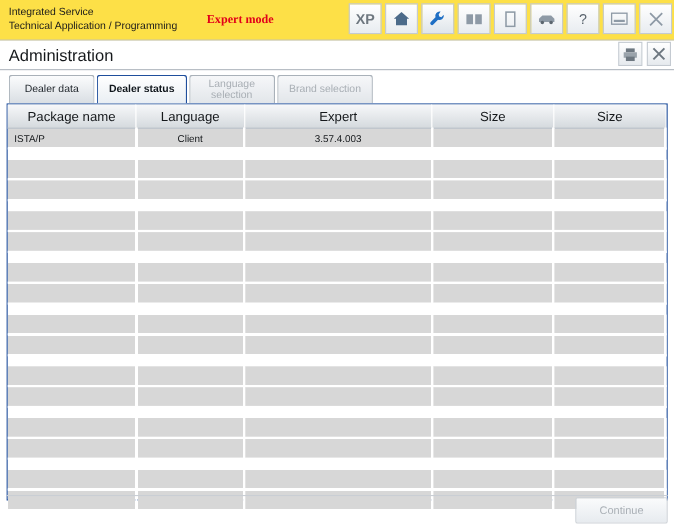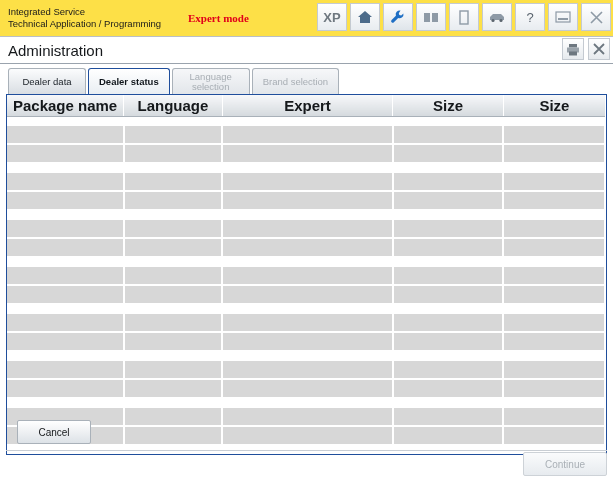--- a/index.html
+++ b/index.html
@@ -159,22 +159,22 @@
 
   table.grid {
     width: 100%;
     border-collapse: collapse;
     table-layout: fixed;
   }
   table.grid th {
     background: linear-gradient(#f7f8fa, #d5dade);
     border-right: 1px solid #ffffff;
     border-bottom: 1px solid #a9b1b9;
-    font-size: 15px;
-    font-weight: bold;
+    font-size: 12px;
+    font-weight: normal;
     color: #15181b;
     height: 19px;
     text-align: center;
   }
   table.grid th:last-child { border-right: none; text-align: center; }
 
   table.grid td {
     height: 17px;
     font-size: 9px;
     color: #15181b;
@@ -347,20 +347,27 @@
       <thead>
         <tr>
           <th>Package name</th>
           <th>Language</th>
           <th>Expert</th>
           <th>Size</th>
           <th>Size</th>
         </tr>
       </thead>
       <tbody>
+        <tr class="datarow">
+          <td class="c-left">ISTA/P</td>
+          <td class="c-center">Client</td>
+          <td class="c-center">3.57.4.003</td>
+          <td class="c-center"></td>
+          <td class="c-center"></td>
+        </tr>
 
         <tr class="spacer">
             <td colspan="5"></td>
           </tr>
 
         <tr class="datarow">
             <td></td>
             <td></td>
             <td></td>
             <td></td>
@@ -483,22 +490,19 @@
         <tr class="datarow">
             <td></td>
             <td></td>
             <td></td>
             <td></td>
             <td></td>
           </tr>
       </tbody>
     </table>
 
-    <div class="cancel-wrap">
-      <button class="btn">Cancel</button>
-    </div>
   </div>
 
   <div class="bottombar">
     <button class="btn disabled">Continue</button>
   </div>
 
 </div>
 
 </body></html>

